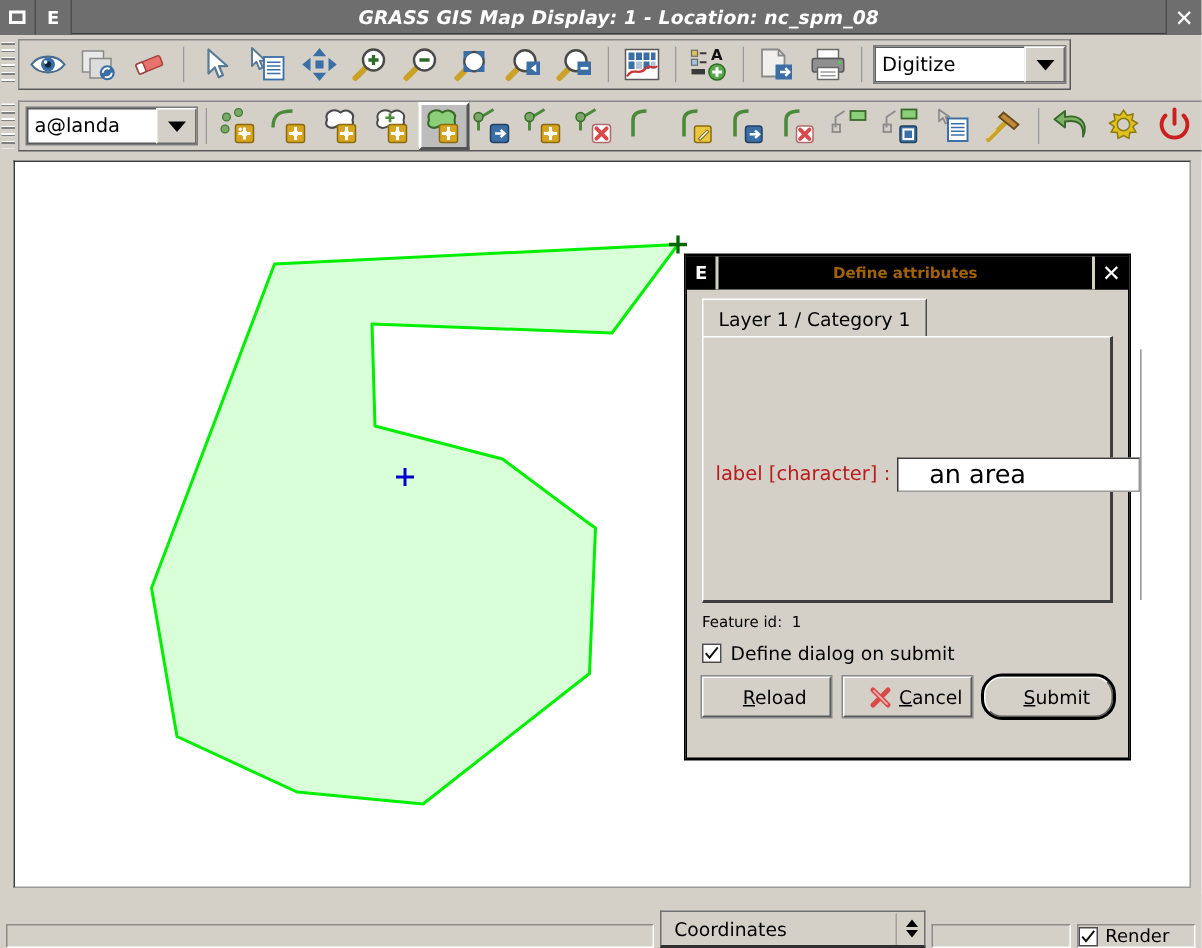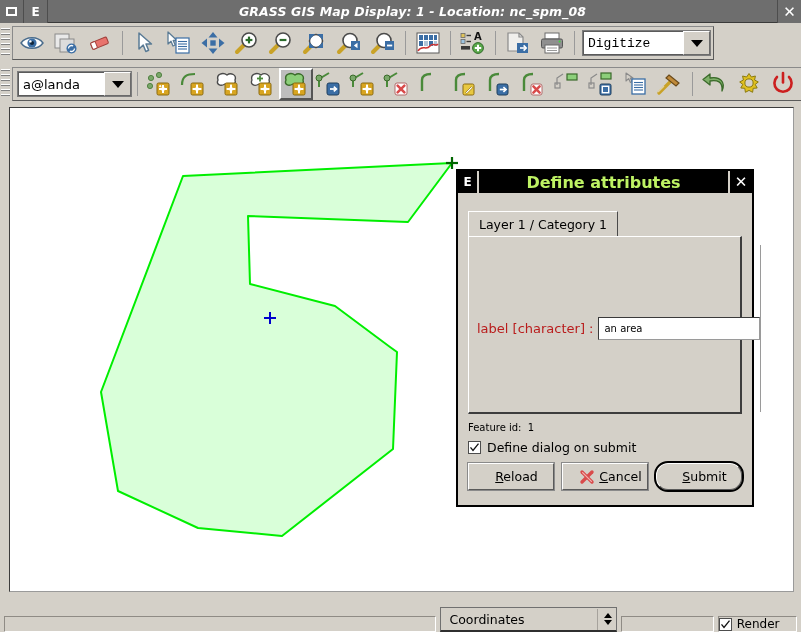--- a/index.html
+++ b/index.html
@@ -135,21 +135,21 @@
     border-right: 1px solid #6b6b6b;
     border-bottom: 1px solid #6b6b6b;
     display: flex; align-items: center; justify-content: center;
   }
   .arrow-dn {
     width: 0; height: 0;
     border-left: 6px solid transparent;
     border-right: 6px solid transparent;
     border-top: 7px solid #000000;
   }
-  .combo-wide .combo-field { width: 100px; font-family: Liberation Mono, monospace; }
+  .combo-wide .combo-field { width: 100px; }
 
   
   #map-canvas {
     position: absolute;
     left: 9px; top: 107px;
     width: 785px; height: 485px;
     background: #ffffff;
     border-left: 1px solid #3c3c3c;
     border-top: 1px solid #3c3c3c;
     border-right: 1px solid #9a9a9a;
@@ -223,32 +223,32 @@
   .dlg-sysbtn {
     width: 21px;
     display: flex; align-items: center; justify-content: center;
     color: #ffffff; font-weight: bold; font-size: 12px;
     border-right: 2px solid #d4d0c8;
     background: #000;
   }
   .dlg-title {
     flex: 1;
     display: flex; align-items: center; justify-content: center;
-    color: #bef264; font-size: 16px; font-weight: bold;
+    color: #a16207; font-size: 10px; font-weight: bold;
   }
   .dlg-close {
     width: 24px;
     display: flex; align-items: center; justify-content: center;
     color: #ffffff; font-size: 15px; font-weight: bold;
     border-left: 2px solid #d4d0c8;
     background: #000;
   }
   .dlg-body { padding: 6px 6px 0 6px; }
 
-  .tabstrip { display: flex; align-items: flex-end; height: 25px; padding-left: 4px; margin-top: 12px; }
+  .tabstrip { display: flex; align-items: flex-end; height: 25px; padding-left: 4px; }
   .tab {
     height: 25px;
     padding: 0 10px;
     display: flex; align-items: center;
     font-size: 12.5px;
     background: #d4d0c8;
     border-top: 1px solid #ffffff;
     border-left: 1px solid #ffffff;
     border-right: 1px solid #4a4a4a;
     border-bottom: none;
@@ -269,22 +269,22 @@
   .tabpage-inner { flex: 1; display: flex; align-items: center; gap: 0; }
   .field-label { font-size: 13px; color: #b91c1c; white-space: nowrap; }
   .field-input {
     margin-left: 5px;
     width: 162px; height: 23px;
     background: #ffffff;
     border: 1px solid #3a3a3a;
     border-right-color: #9a9a9a;
     border-bottom-color: #9a9a9a;
     display: flex; align-items: center;
-    padding-left: 5px;
-    font-size: 10px; color: #000; text-align: center;
+    padding-left: 20px;
+    font-size: 17px; color: #000; text-align: center;
   }
   .panel-scroll {
     width: 10px;
     background: #d4d0c8;
     border-left: 1px solid #9a9a9a;
     margin-left: auto;
     align-self: stretch;
   }
 
   .dlg-footer { padding: 8px 10px 0 10px; }

